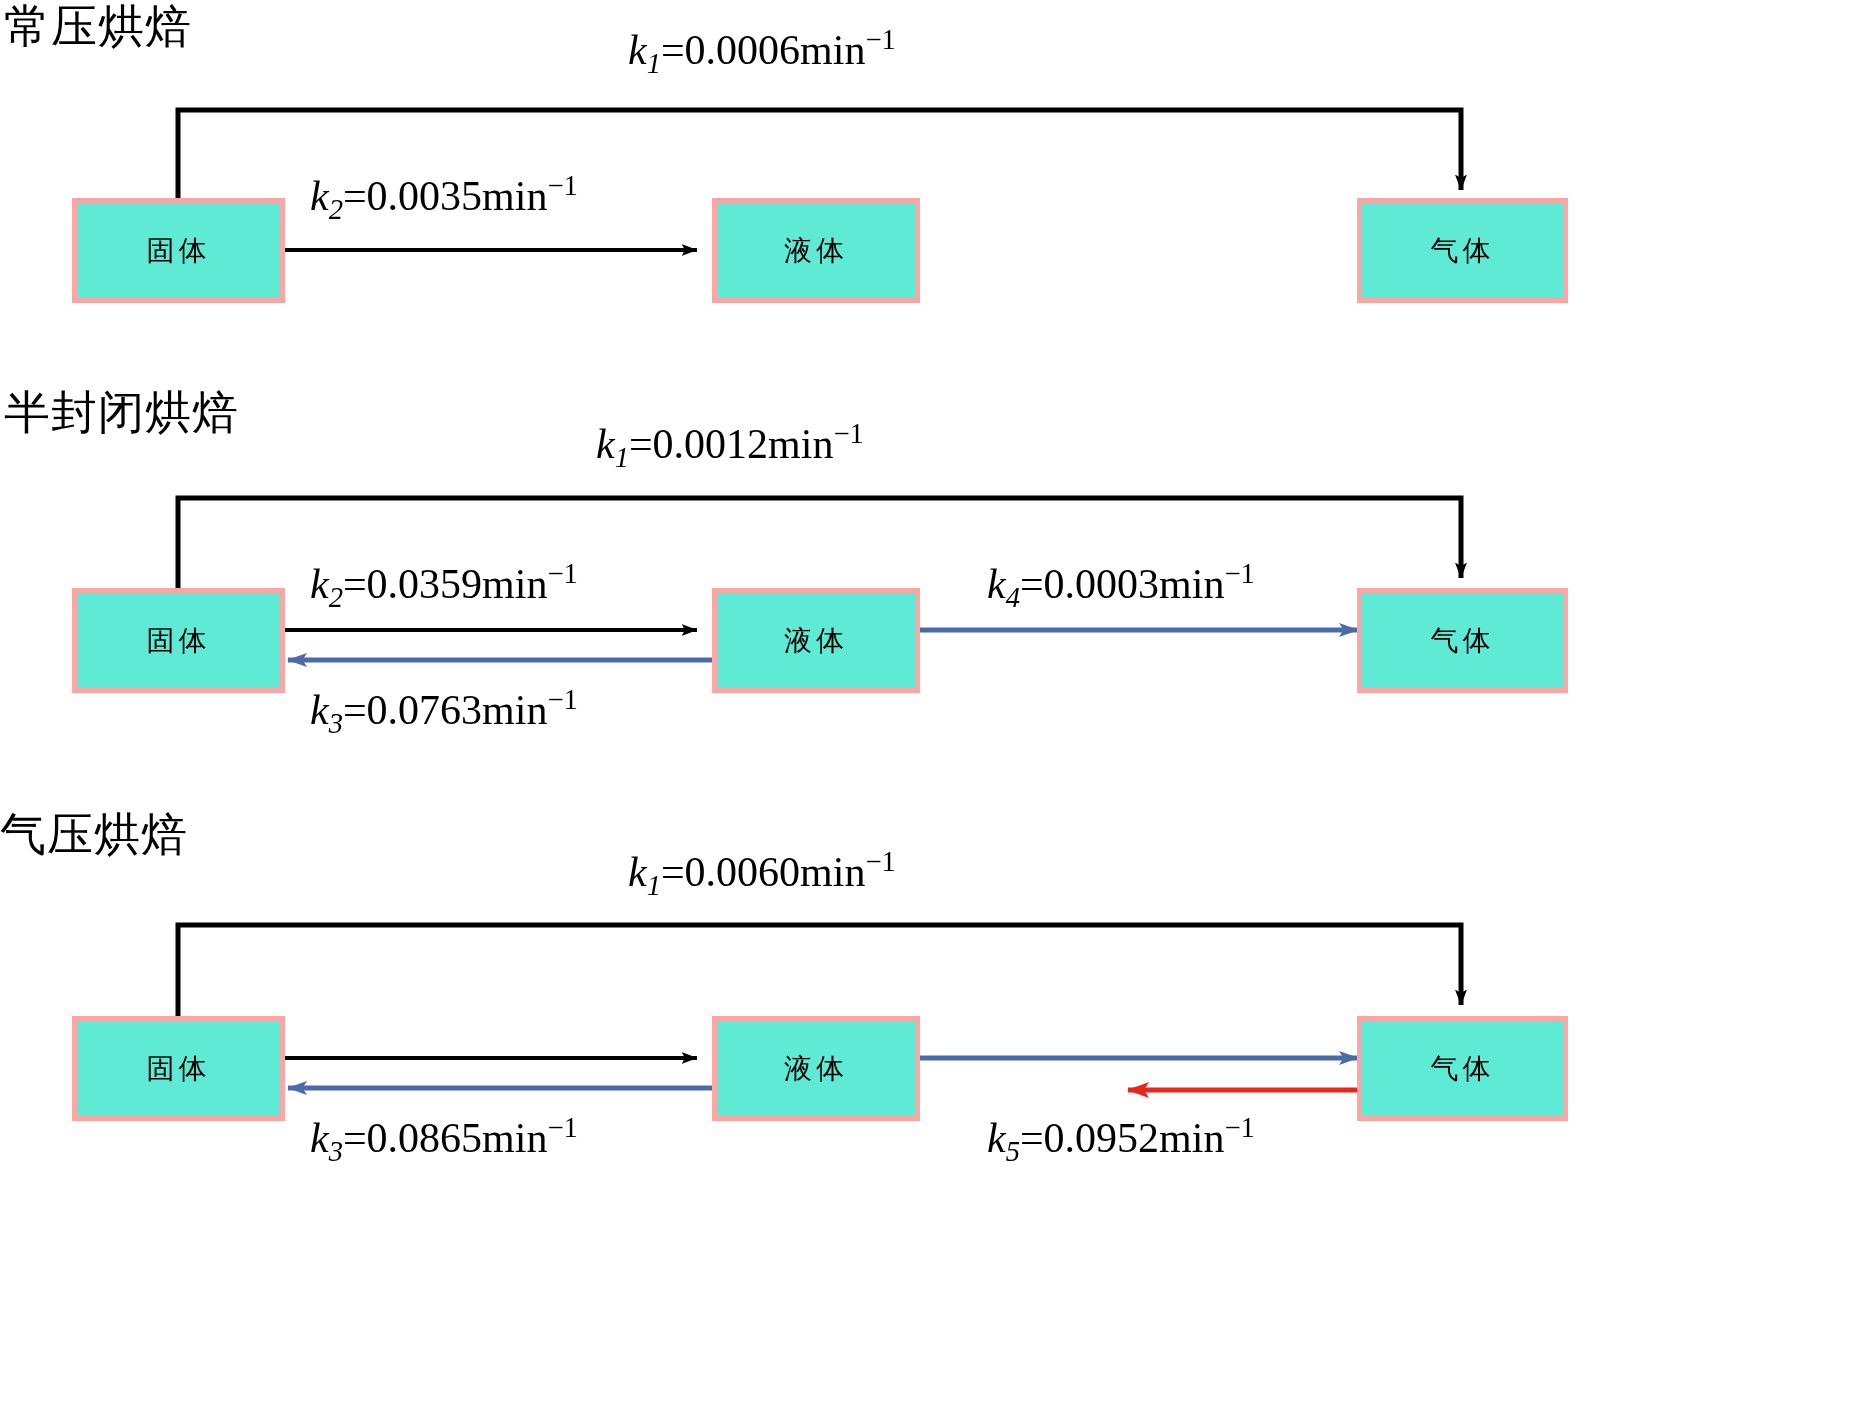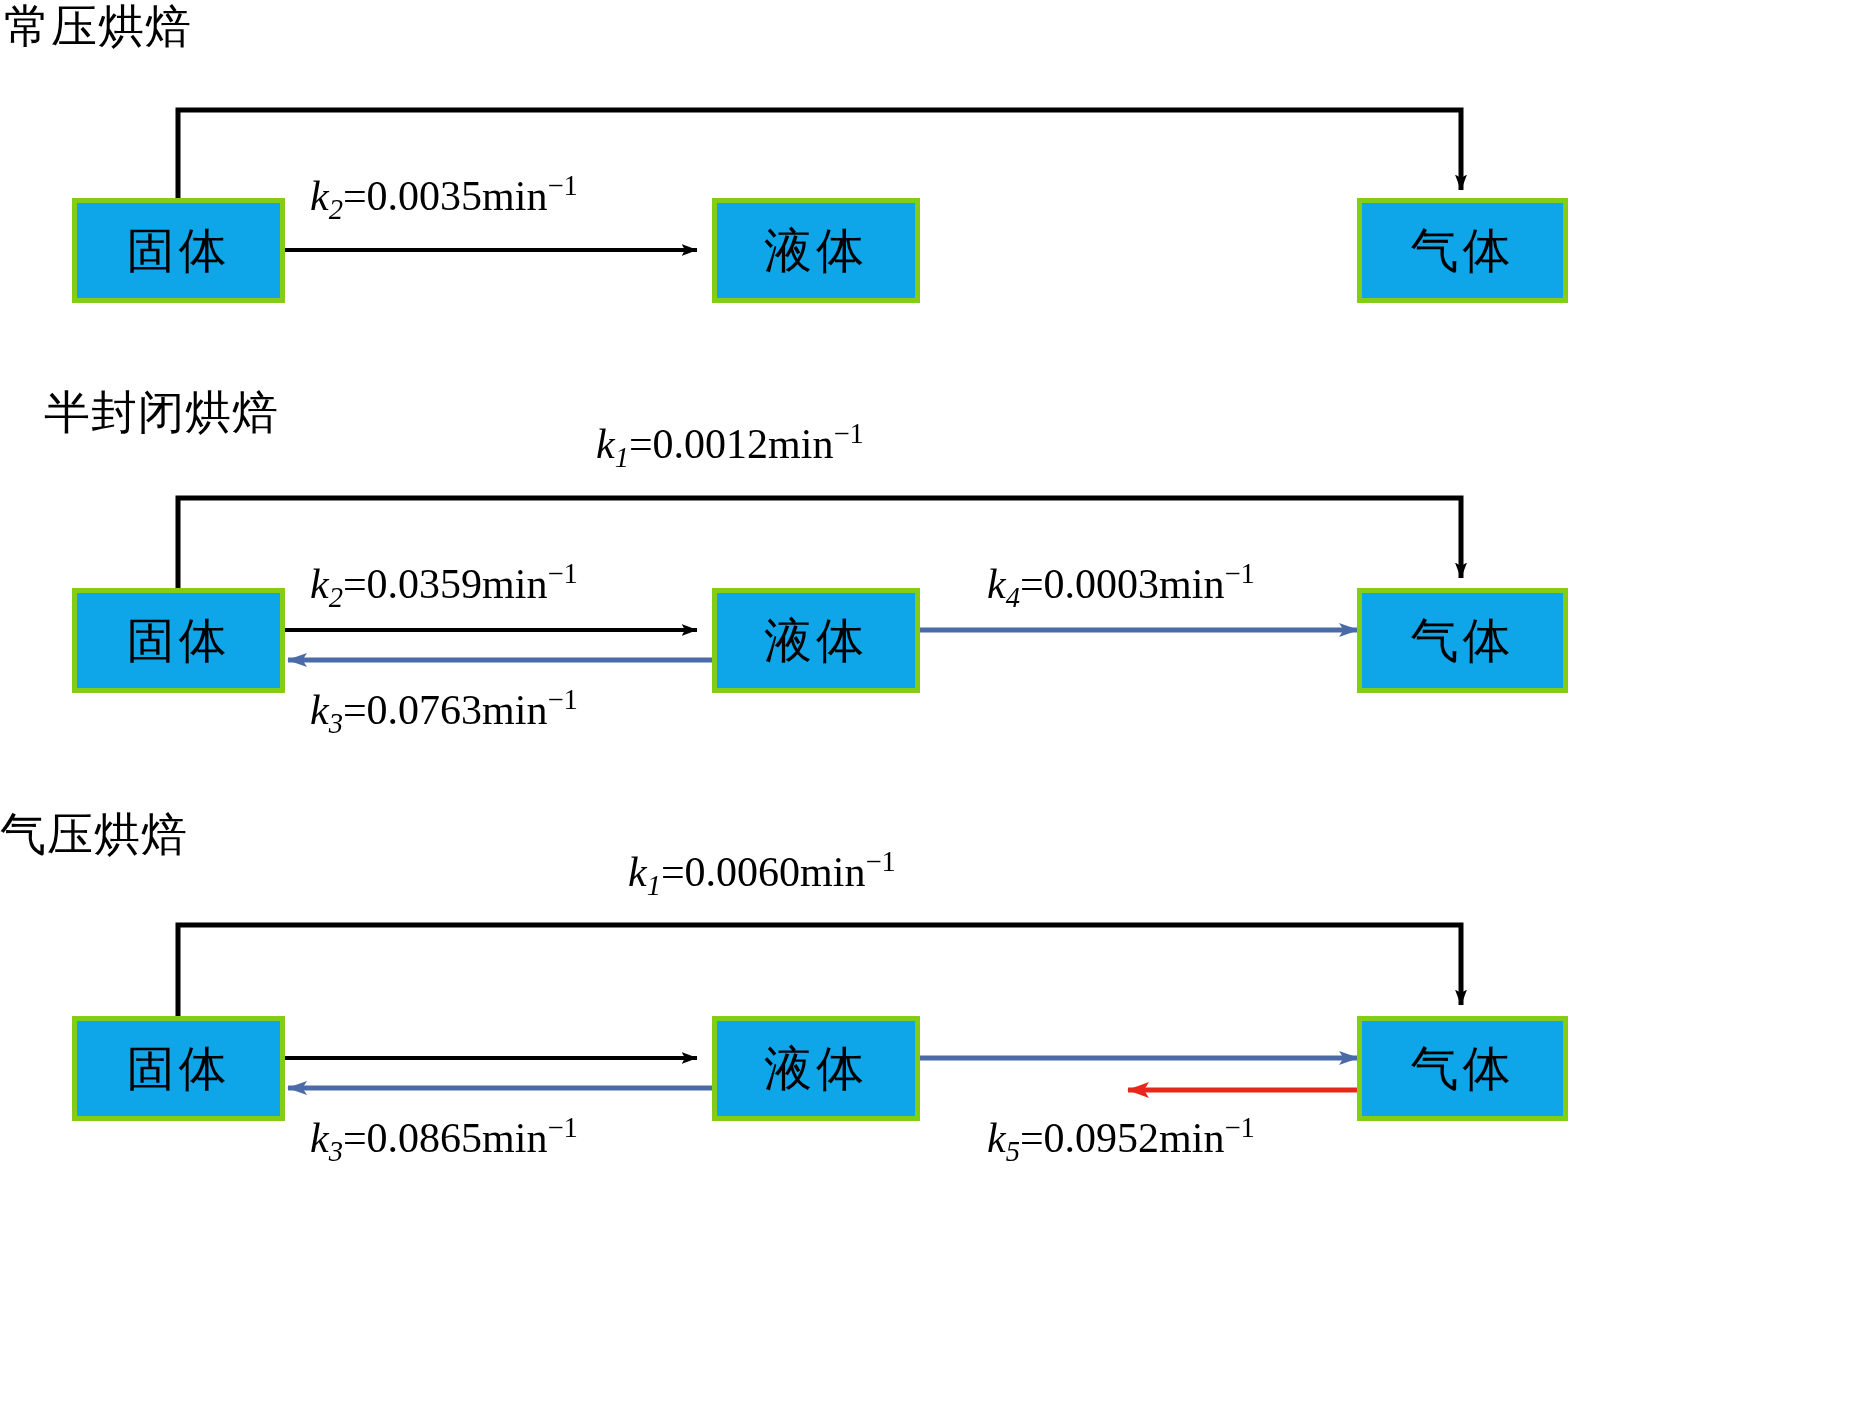--- a/index.html
+++ b/index.html
@@ -15,24 +15,24 @@
   .panel-title{
     position:absolute;
     font-family:"Liberation Serif","DejaVu Serif",serif;
     font-size:46px;line-height:1;white-space:nowrap;
     letter-spacing:1px;
   }
 
   
   .node{
     position:absolute;
-    border:5px solid #84cc16;
-    background:#0ea5e9;
+    border:5px solid #fca5a5;
+    background:#5eead4;
     display:flex;align-items:center;justify-content:center;
-    font-size:48px;line-height:1;letter-spacing:4px;
+    font-size:28px;line-height:1;letter-spacing:4px;
     box-sizing:border-box;
   }
 
   
   .klabel{
     position:absolute;
     font-size:42px;line-height:1;white-space:nowrap;
     font-family:"Liberation Serif","DejaVu Serif",serif;
   }
   .klabel .k{font-style:italic;}
@@ -97,30 +97,33 @@
     <g>
       <line x1="920" y1="1058" x2="1358" y2="1058" stroke="#4a6ba8" stroke-width="5" marker-end="url(#ahBlueR)"></line>
     </g>
     <g>
       <line x1="1358" y1="1090" x2="1128" y2="1090" stroke="#e8271c" stroke-width="5" marker-end="url(#ahRedL)"></line>
     </g>
   </svg>
 
   <div class="panel-title" style="left:4px;top:4px;">常压烘焙</div>
 
+  <div class="klabel" style="left:628px;top:26px;">
+    <span class="k">k</span><span class="sub">1</span><span class="rom">=0.0006min</span><span class="sup">−1</span>
+  </div>
 
   <div class="klabel" style="left:310px;top:172px;">
     <span class="k">k</span><span class="sub">2</span><span class="rom">=0.0035min</span><span class="sup">−1</span>
   </div>
 
   <div class="node" style="left:72px;top:198px;width:213px;height:105px;">固体</div>
   <div class="node" style="left:712px;top:198px;width:208px;height:105px;">液体</div>
   <div class="node" style="left:1357px;top:198px;width:211px;height:105px;">气体</div>
 
-  <div class="panel-title" style="left:4px;top:390px;margin-left:40px;">半封闭烘焙</div>
+  <div class="panel-title" style="left:4px;top:390px;">半封闭烘焙</div>
 
   <div class="klabel" style="left:596px;top:420px;">
     <span class="k">k</span><span class="sub">1</span><span class="rom">=0.0012min</span><span class="sup">−1</span>
   </div>
 
   <div class="klabel" style="left:310px;top:560px;">
     <span class="k">k</span><span class="sub">2</span><span class="rom">=0.0359min</span><span class="sup">−1</span>
   </div>
 
   <div class="klabel" style="left:310px;top:686px;">

